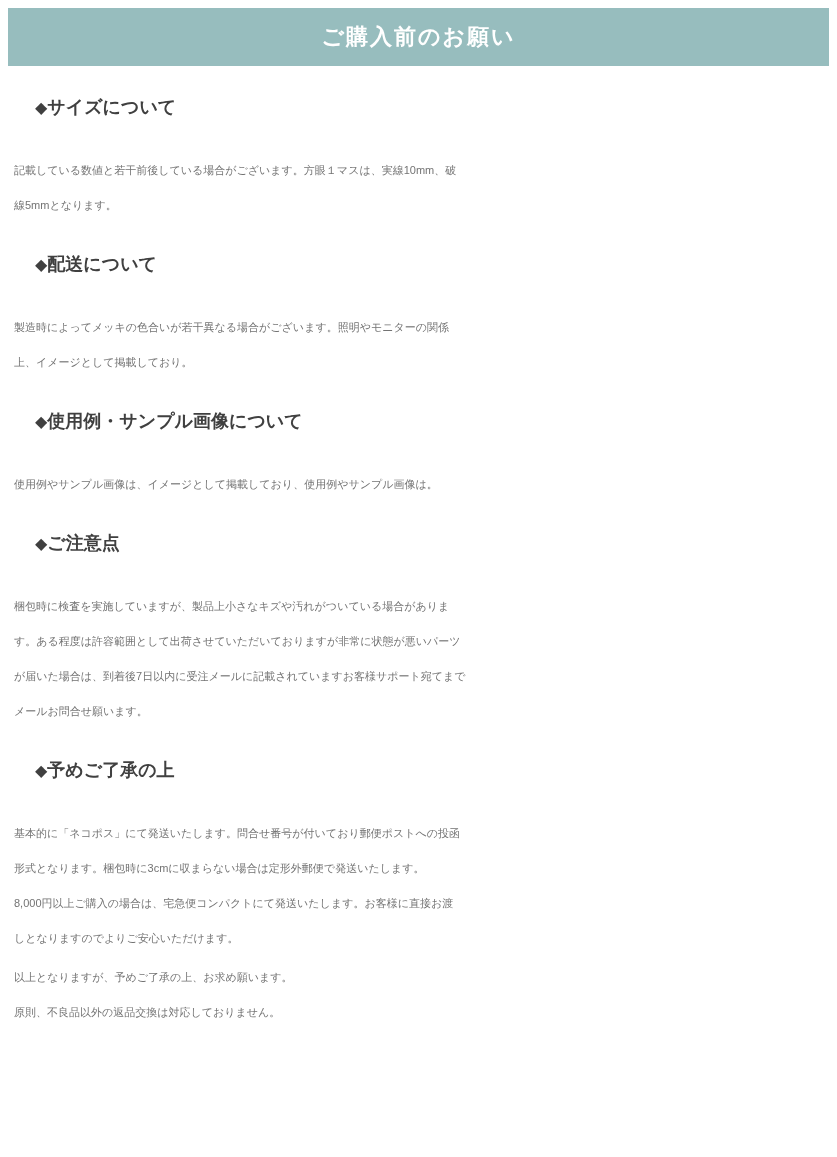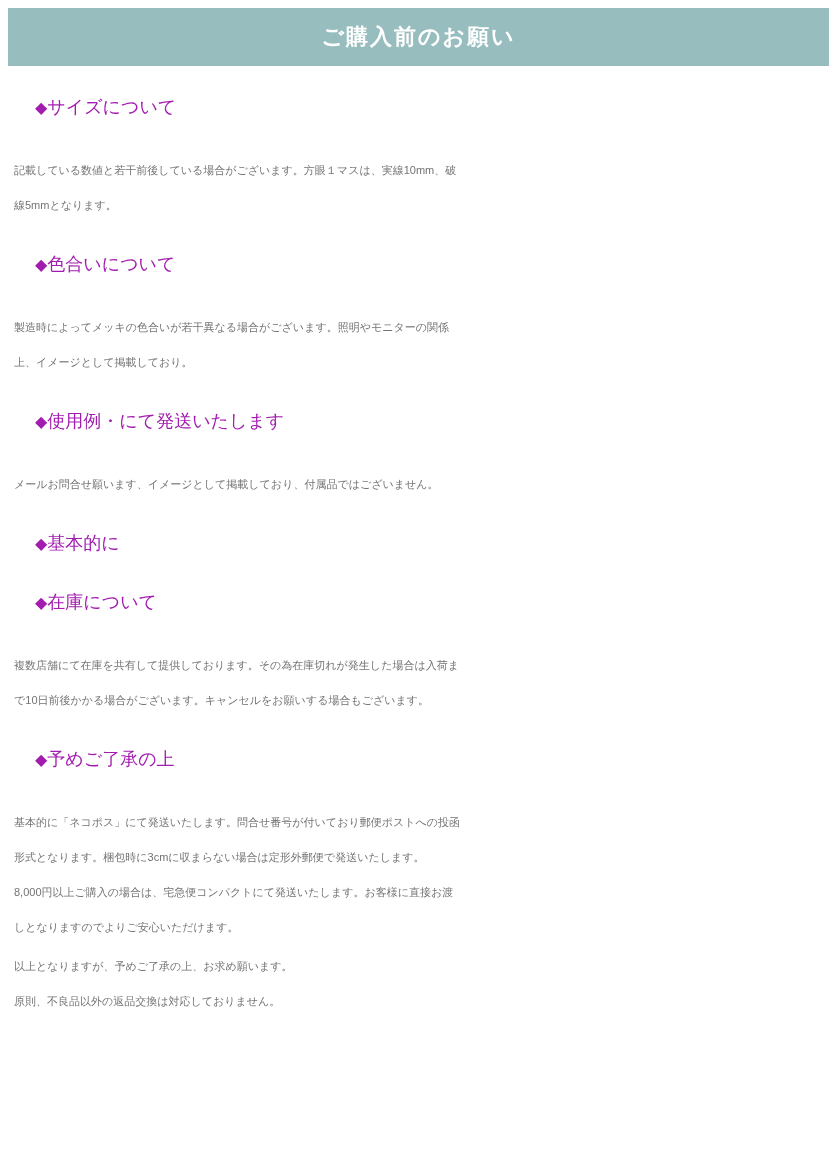--- a/index.html
+++ b/index.html
@@ -32,22 +32,22 @@
     margin: 0;
     color: var(--banner-text);
     font-size: 22px;
     font-weight: bold;
     letter-spacing: 2px;
     line-height: 1;
   }
   .sec-heading {
     margin: 24px 14px 0 35px;
     font-size: 18px;
-    font-weight: normal;
-    color: #a21caf;
+    font-weight: bold;
+    color: #404040;
     line-height: 35px;
   }
   .sec-heading .diamond {
     font-size: 16px;
   }
   .sec-body {
     margin: 28px 14px 0 14px;
     font-size: 11px;
     color: #737373;
     line-height: 35px;
@@ -66,39 +66,38 @@
 
 <main>
 
   <section>
     <h3 class="sec-heading"><span class="diamond">◆</span><span>サイズについて</span></h3>
     <p class="sec-body">記載している数値と若干前後している場合がございます。方眼１マスは、実線10mm、破
 線5mmとなります。</p>
   </section>
 
   <section>
-    <h3 class="sec-heading"><span class="diamond">◆</span><span>色合いについて</span></h3>
+    <h3 class="sec-heading"><span class="diamond">◆</span><span>配送について</span></h3>
     <p class="sec-body">製造時によってメッキの色合いが若干異なる場合がございます。照明やモニターの関係
 上、イメージとして掲載しており。</p>
   </section>
 
   <section>
-    <h3 class="sec-heading"><span class="diamond">◆</span><span>使用例・にて発送いたします</span></h3>
-    <p class="sec-body">メールお問合せ願います、イメージとして掲載しており、付属品ではございません。</p>
+    <h3 class="sec-heading"><span class="diamond">◆</span><span>使用例・サンプル画像について</span></h3>
+    <p class="sec-body">使用例やサンプル画像は、イメージとして掲載しており、使用例やサンプル画像は。</p>
   </section>
 
   <section>
-    <h3 class="sec-heading"><span class="diamond">◆</span><span>基本的に</span></h3>
+    <h3 class="sec-heading"><span class="diamond">◆</span><span>ご注意点</span></h3>
+    <p class="sec-body">梱包時に検査を実施していますが、製品上小さなキズや汚れがついている場合がありま
+す。ある程度は許容範囲として出荷させていただいておりますが非常に状態が悪いパーツ
+が届いた場合は、到着後7日以内に受注メールに記載されていますお客様サポート宛てまで
+メールお問合せ願います。</p>
   </section>
 
-  <section>
-    <h3 class="sec-heading"><span class="diamond">◆</span><span>在庫について</span></h3>
-    <p class="sec-body">複数店舗にて在庫を共有して提供しております。その為在庫切れが発生した場合は入荷ま
-で10日前後かかる場合がございます。キャンセルをお願いする場合もございます。</p>
-  </section>
 
   <section>
     <h3 class="sec-heading"><span class="diamond">◆</span><span>予めご了承の上</span></h3>
     <p class="sec-body">基本的に「ネコポス」にて発送いたします。問合せ番号が付いており郵便ポストへの投函
 形式となります。梱包時に3cmに収まらない場合は定形外郵便で発送いたします。
 8,000円以上ご購入の場合は、宅急便コンパクトにて発送いたします。お客様に直接お渡
 しとなりますのでよりご安心いただけます。</p>
   </section>
 
   <p class="sec-body closing">以上となりますが、予めご了承の上、お求め願います。

